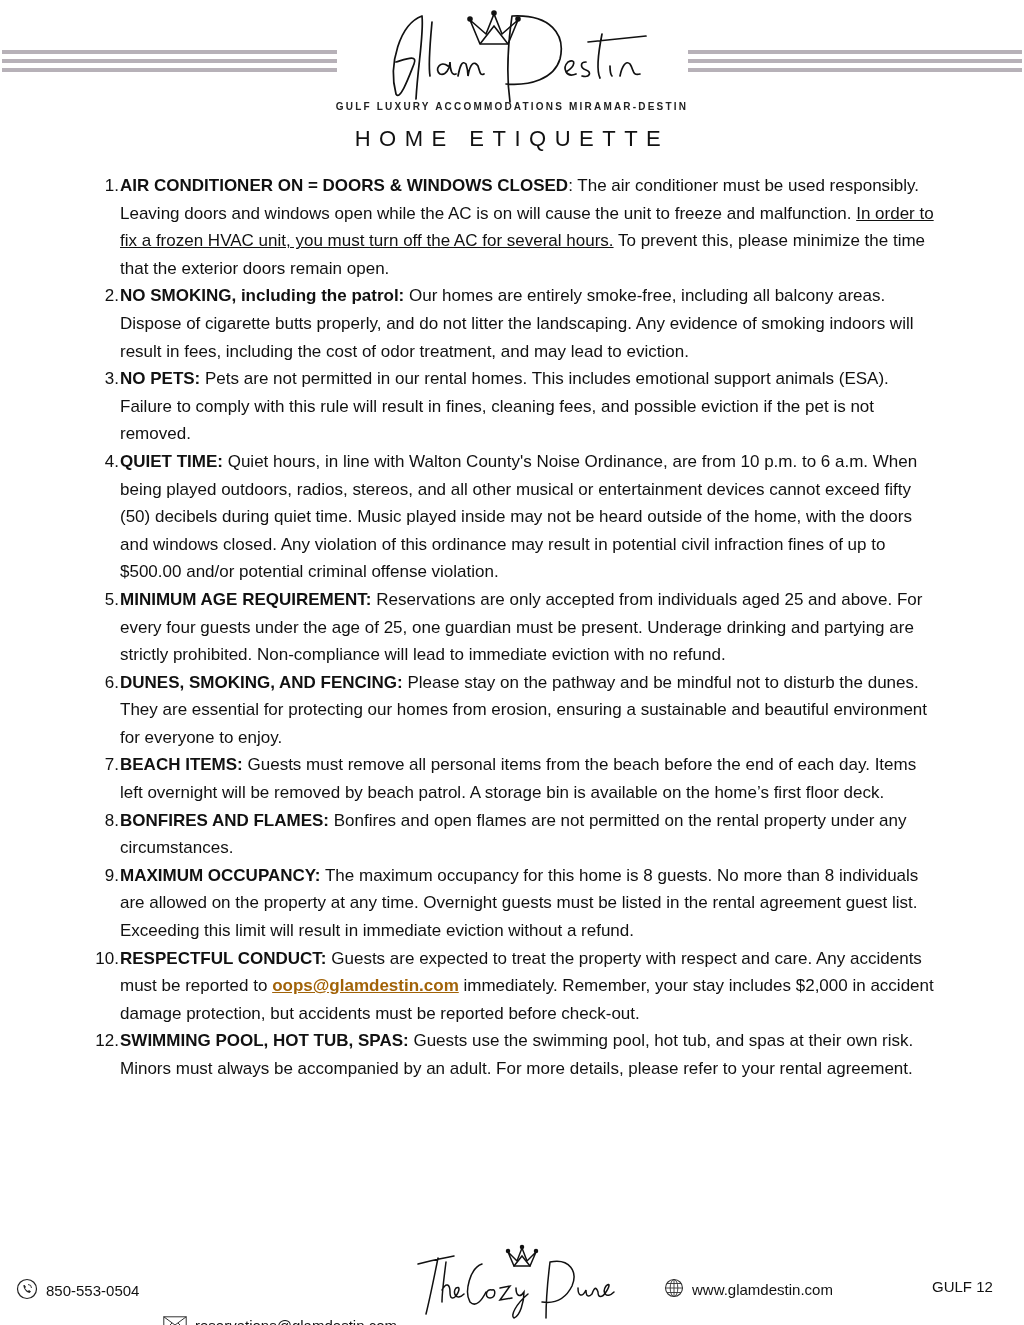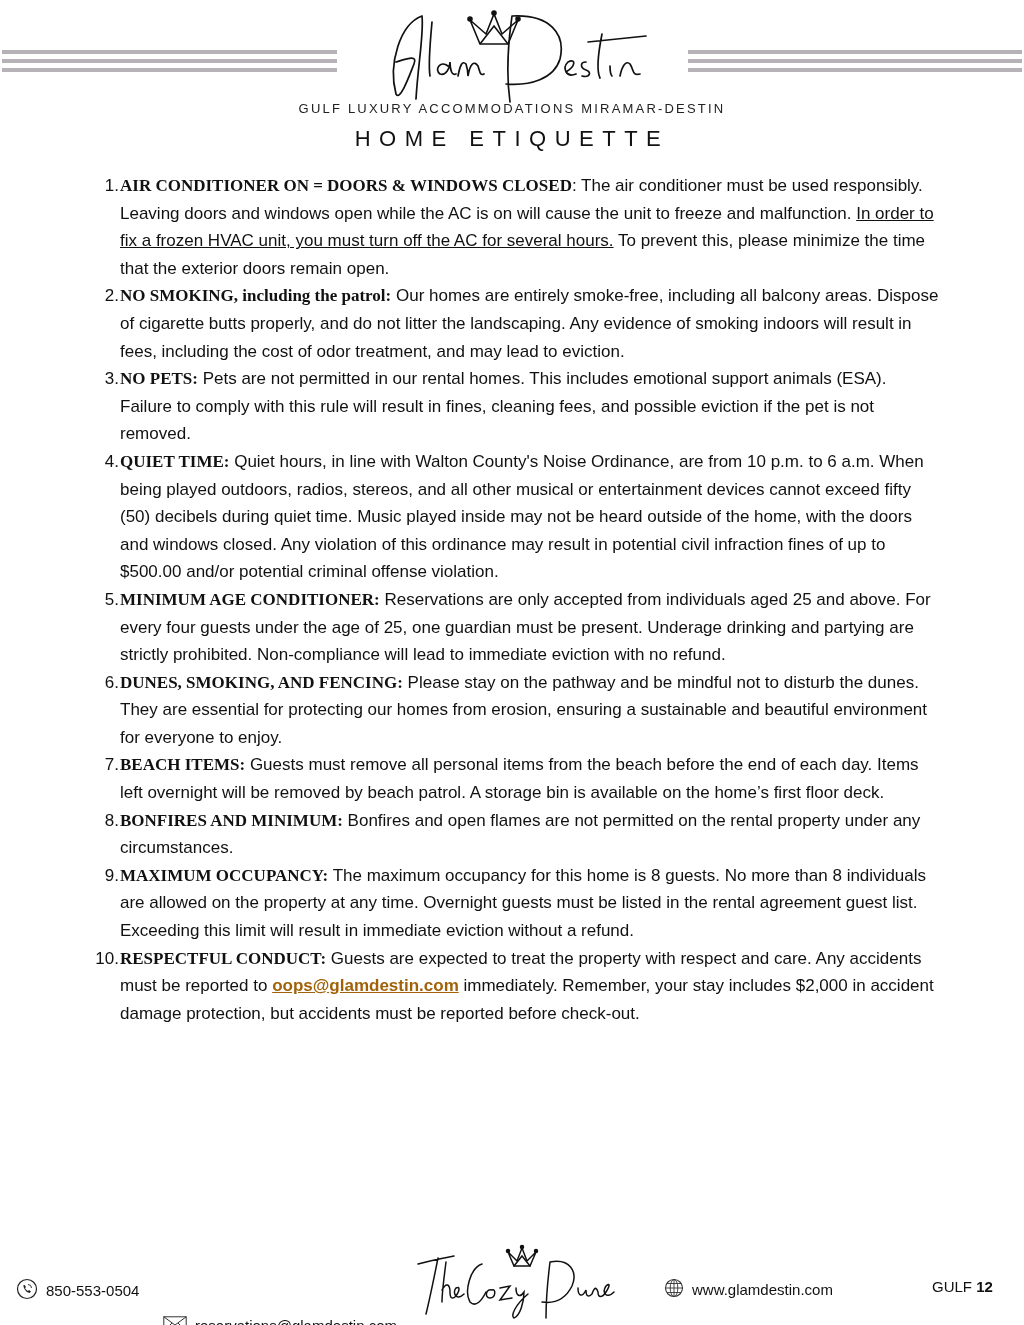--- a/index.html
+++ b/index.html
@@ -9,43 +9,43 @@
   
   .stripes { position: absolute; top: 50px; height: 24px; }
   .stripes.left { left: 2px; width: 335px; }
   .stripes.right { left: 688px; width: 334px; }
   .stripe { position: absolute; left: 0; right: 0; height: 4px; background: #b7b1b8; }
   .stripe.s1 { top: 0; } .stripe.s2 { top: 9px; } .stripe.s3 { top: 18px; }
 
   .logo { position: absolute; left: 370px; top: 4px; width: 300px; height: 100px; }
   .logo svg { width: 100%; height: 100%; }
   .tagline { position: absolute; left: 0; width: 1024px; top: 101px; text-align: center;
-             font-size: 13px; font-weight: normal; letter-spacing: 2.2px; color: #222; }
+             font-size: 10px; font-weight: bold; letter-spacing: 2.2px; color: #222; }
   .page-title { position: absolute; left: 0; width: 1024px; top: 126px; text-align: center;
                 font-size: 22px; letter-spacing: 8.5px; color: #111; font-weight: normal; }
 
   
   .rules { position: absolute; left: 90px; top: 172px; width: 850px; margin: 0; padding: 0; list-style: none; }
   .rule { position: relative; padding-left: 30px; font-size: 17px; line-height: 27.6px; }
   .rule-num { position: absolute; left: 0; width: 29px; text-align: right; }
-  .rule-title { font-weight: bold; font-family: Liberation Serif, serif; }
+  .rule-title { font-weight: bold; }
   .u { text-decoration: underline; }
   .email-link { font-weight: bold; text-decoration: underline; color: #a16207; }
 
   
   .footer { position: absolute; left: 0; top: 1270px; width: 988px; height: 34px; font-size: 15px; }
   .f-item { position: absolute; top: 8px; display: flex; align-items: center; white-space: nowrap; }
   .f-phone { left: 16px; }
   .f-email { left: 163px; margin-top: 38px; }
   .f-web { left: 664px; }
   .f-page { left: 932px; }
   .f-icon { display: inline-block; margin-right: 8px; }
   .script-logo { position: absolute; left: 412px; top: 1242px; width: 205px; height: 80px; }
   .script-logo svg { width: 100%; height: 100%; }
-  .page-num { font-weight: bold; }
+  .page-num { font-weight: normal; }
 </style>
 </head>
 <body>
 
 <div class="stripes left">
   <div class="stripe s1"></div>
   <div class="stripe s2"></div>
   <div class="stripe s3"></div>
 </div>
 <div class="stripes right">
@@ -99,36 +99,39 @@
   <li class="rule">
     <span class="rule-num">2.</span><span class="rule-title">NO SMOKING, including the patrol:</span><span> Our homes are entirely smoke-free, including all balcony areas. Dispose of cigarette butts properly, and do not litter the landscaping. Any evidence of smoking indoors will result in fees, including the cost of odor treatment, and may lead to eviction.</span>
   </li>
   <li class="rule">
     <span class="rule-num">3.</span><span class="rule-title">NO PETS:</span><span> Pets are not permitted in our rental homes. This includes emotional support animals (ESA). Failure to comply with this rule will result in fines, cleaning fees, and possible eviction if the pet is not removed.</span>
   </li>
   <li class="rule">
     <span class="rule-num">4.</span><span class="rule-title">QUIET TIME:</span><span> Quiet hours, in line with Walton County's Noise Ordinance, are from 10 p.m. to 6 a.m. When being played outdoors, radios, stereos, and all other musical or entertainment devices cannot exceed fifty (50) decibels during quiet time. Music played inside may not be heard outside of the home, with the doors and windows closed. Any violation of this ordinance may result in potential civil infraction fines of up to $500.00 and/or potential criminal offense violation.</span>
   </li>
   <li class="rule">
-    <span class="rule-num">5.</span><span class="rule-title">MINIMUM AGE CONDITIONER:</span><span> Reservations are only accepted from individuals aged 25 and above. For every four guests under the age of 25, one guardian must be present. Underage drinking and partying are strictly prohibited. Non-compliance will lead to immediate eviction with no refund.</span>
+    <span class="rule-num">5.</span><span class="rule-title">MINIMUM AGE REQUIREMENT:</span><span> Reservations are only accepted from individuals aged 25 and above. For every four guests under the age of 25, one guardian must be present. Underage drinking and partying are strictly prohibited. Non-compliance will lead to immediate eviction with no refund.</span>
   </li>
   <li class="rule">
     <span class="rule-num">6.</span><span class="rule-title">DUNES, SMOKING, AND FENCING:</span><span> Please stay on the pathway and be mindful not to disturb the dunes. They are essential for protecting our homes from erosion, ensuring a sustainable and beautiful environment for everyone to enjoy.</span>
   </li>
   <li class="rule">
     <span class="rule-num">7.</span><span class="rule-title">BEACH ITEMS:</span><span> Guests must remove all personal items from the beach before the end of each day. Items left overnight will be removed by beach patrol. A storage bin is available on the home’s first floor deck.</span>
   </li>
   <li class="rule">
-    <span class="rule-num">8.</span><span class="rule-title">BONFIRES AND MINIMUM:</span><span> Bonfires and open flames are not permitted on the rental property under any circumstances.</span>
+    <span class="rule-num">8.</span><span class="rule-title">BONFIRES AND FLAMES:</span><span> Bonfires and open flames are not permitted on the rental property under any circumstances.</span>
   </li>
   <li class="rule">
     <span class="rule-num">9.</span><span class="rule-title">MAXIMUM OCCUPANCY:</span><span> The maximum occupancy for this home is 8 guests. No more than 8 individuals are allowed on the property at any time. Overnight guests must be listed in the rental agreement guest list. Exceeding this limit will result in immediate eviction without a refund.</span>
   </li>
   <li class="rule">
     <span class="rule-num">10.</span><span class="rule-title">RESPECTFUL CONDUCT:</span><span> Guests are expected to treat the property with respect and care. Any accidents must be reported to </span><a class="email-link" href="mailto:oops@glamdestin.com">oops@glamdestin.com</a><span> immediately. Remember, your stay includes $2,000 in accident damage protection, but accidents must be reported before check-out.</span>
+  </li>
+  <li class="rule">
+    <span class="rule-num">12.</span><span class="rule-title">SWIMMING POOL, HOT TUB, SPAS:</span><span> Guests use the swimming pool, hot tub, and spas at their own risk. Minors must always be accompanied by an adult. For more details, please refer to your rental agreement.</span>
   </li>
 </ol>
 
 <div class="footer">
   <div class="f-item f-phone">
     <span class="f-icon">
       <svg width="22" height="22" viewBox="0 0 22 22">
         <circle cx="11" cy="11" r="9.5" fill="none" stroke="#222" stroke-width="1.2"></circle>
         <path d="M7.5 7 C7 9.5, 10 14.5, 13.5 15 L15 13.5 L13 12 L12 13 C10.8 12.4, 9.6 11.2, 9 10 L10 9 L8.6 7 Z" fill="#222"></path>
         <path d="M12 6.5 A3.5 3.5 0 0 1 15.5 10" fill="none" stroke="#222" stroke-width="0.9"></path>

